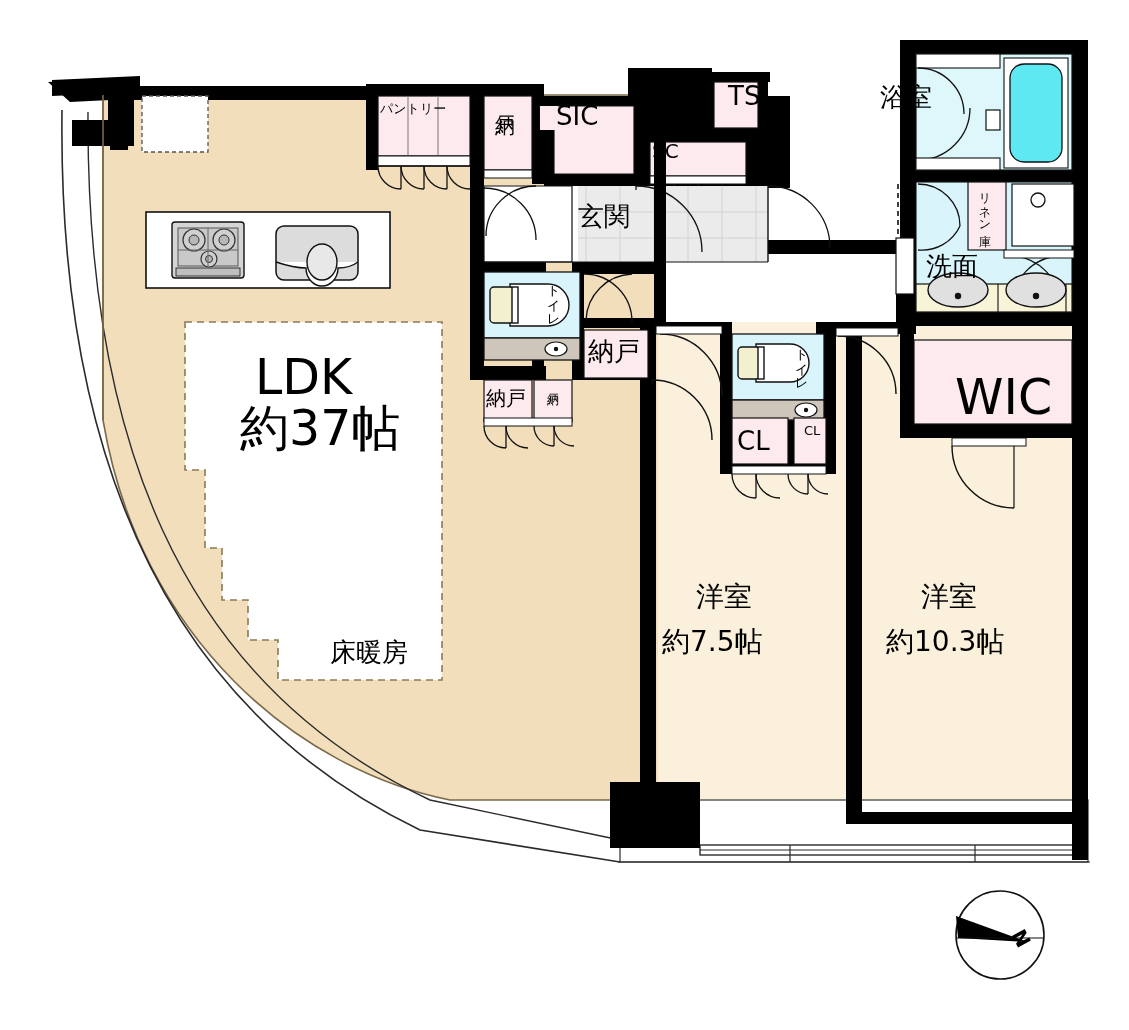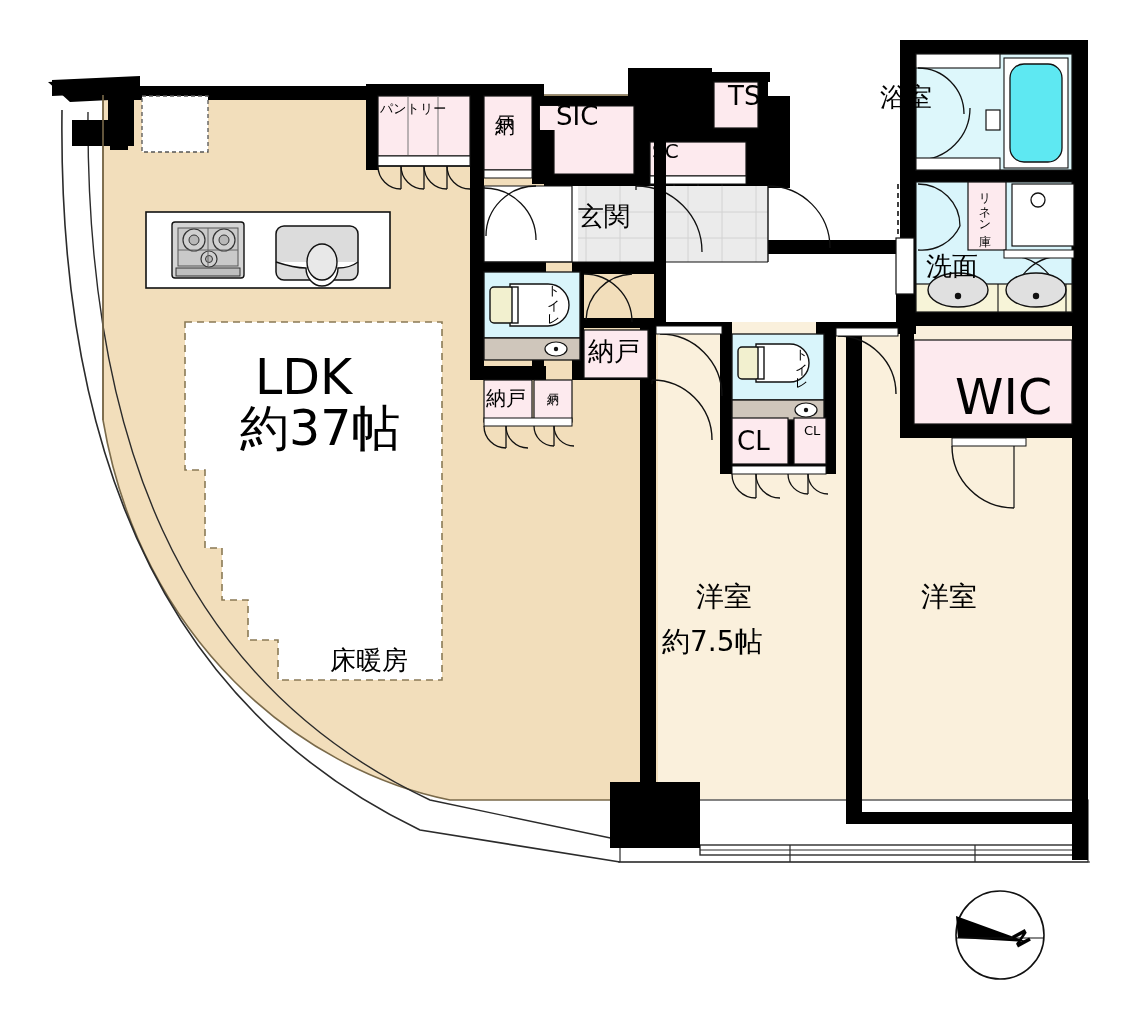--- a/index.html
+++ b/index.html
@@ -361,25 +361,26 @@
 
     <g>
       <circle cx="1000" cy="935" r="44" fill="#ffffff" stroke="#111" stroke-width="1.6"></circle>
       <path d="M956 916 L1028 942 L958 938 Z" fill="#000000"></path>
       <line x1="956" y1="938" x2="1044" y2="938" stroke="#111" stroke-width="1.2"></line>
     </g>
   </svg>
 
   <div class="lbl big" style="left:255px;top:352px;">LDK</div>
   <div class="lbl big" style="left:240px;top:403px;">約37帖</div>
-  <div class="lbl mid" style="left:330px;top:638px;margin-top:8px;">床暖房</div>
+  <div class="lbl mid" style="left:330px;top:638px;">床暖房</div>
 
   <div class="lbl room outline-w" style="left:696px;top:582px;">洋室</div>
   <div class="lbl room outline-w" style="left:662px;top:627px;">約7.5帖</div>
   <div class="lbl room outline-w" style="left:921px;top:582px;">洋室</div>
+  <div class="lbl room outline-w" style="left:886px;top:627px;">約10.3帖</div>
 
   <div class="lbl mid" style="left:578px;top:202px;">玄関</div>
 
   <div class="lbl mid" style="left:880px;top:83px;">浴室</div>
   <div class="lbl mid" style="left:926px;top:252px;">洗面</div>
   <div class="lbl tiny vtxt" style="left:978px;top:184px;">リネン庫</div>
   <div class="lbl big" style="left:955px;top:372px;">WIC</div>
 
   <div class="lbl mid" style="left:556px;top:102px;">SIC</div>
   <div class="lbl sm" style="left:652px;top:141px;text-align:center;">SC</div>

